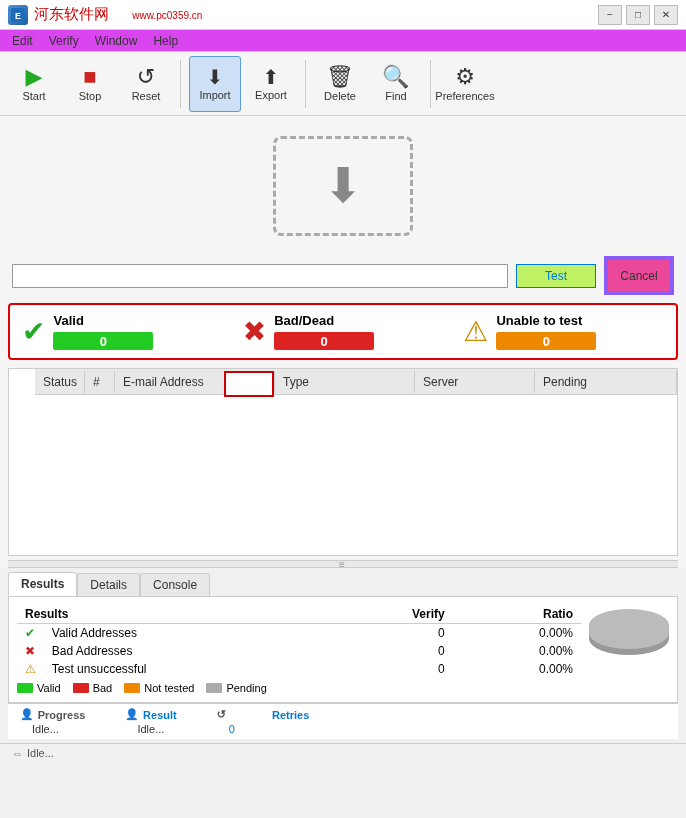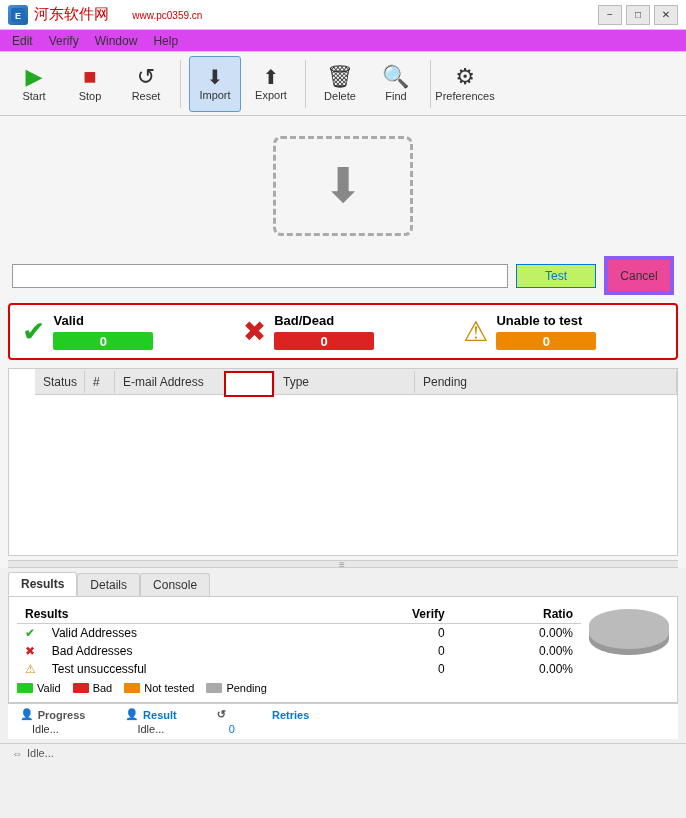--- a/index.html
+++ b/index.html
@@ -525,20 +525,21 @@
 
   <div class="table-area">
     <div class="table-header">
       <div class="table-col status">Status</div>
       <div class="table-col hash">#</div>
       <div class="table-col email">
         <span>E-mail Address</span>
         <div class="table-highlight"></div>
       </div>
       <div class="table-col type">Type</div>
+      <div class="table-col server">Server</div>
       <div class="table-col result">Pending</div>
     </div>
     <div class="table-body">
     </div>
   </div>
 
   <div class="resize-handle">
     <span class="resize-dots">≡</span>
   </div>
 

